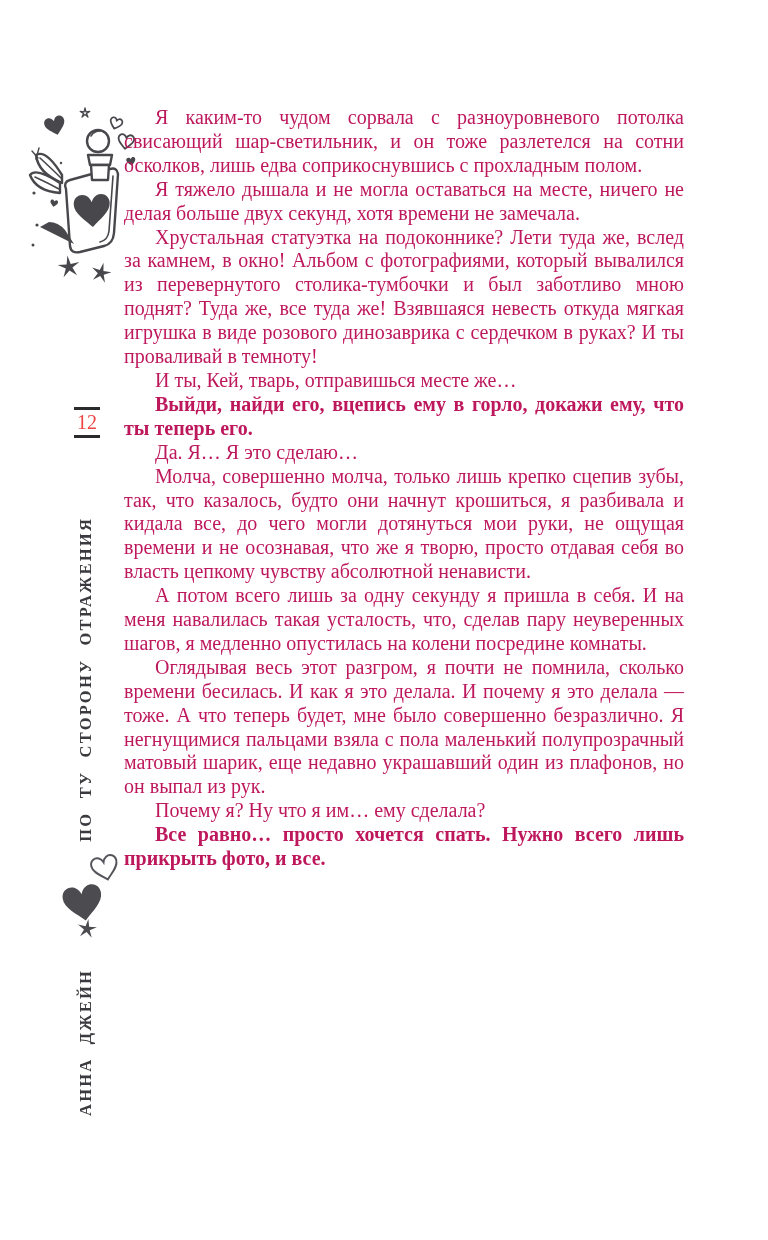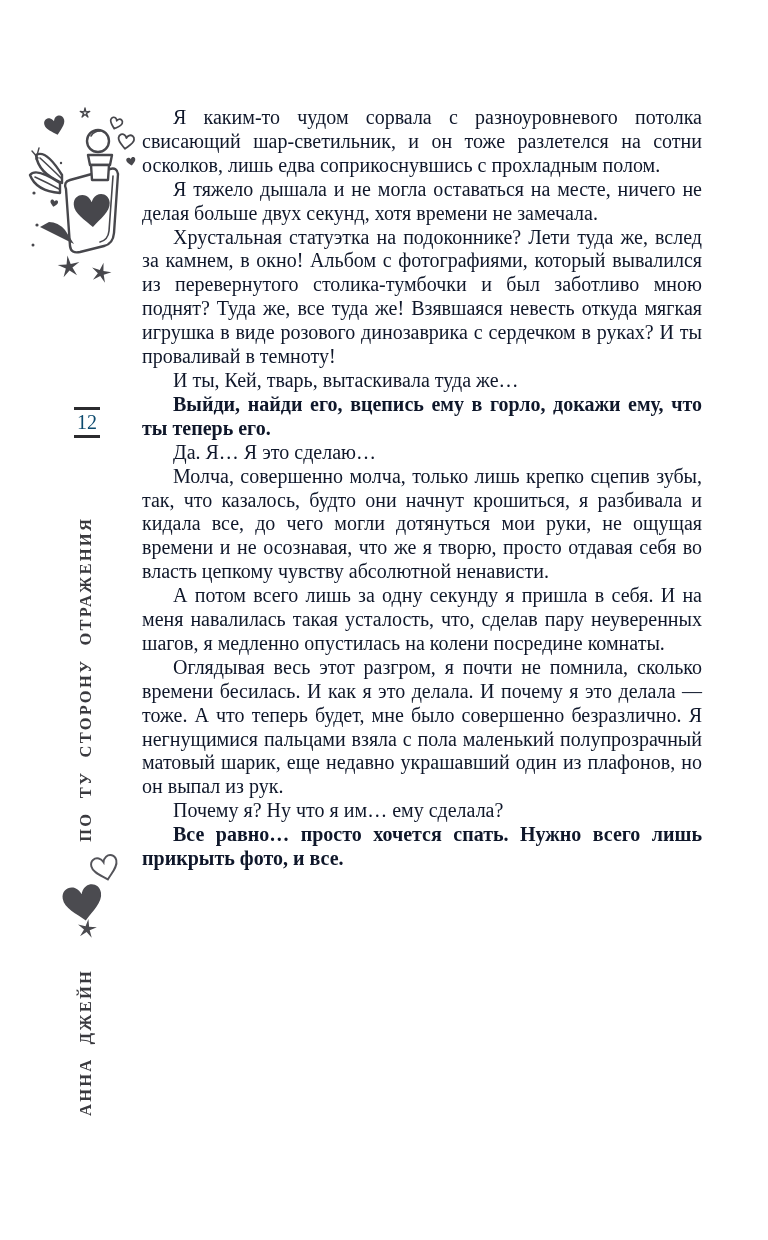--- a/index.html
+++ b/index.html
@@ -5,40 +5,40 @@
   html,body{margin:0;padding:0;}
   .page{
     position:relative;width:768px;height:1240px;background:#ffffff;
     font-family:"Liberation Serif","DejaVu Serif",serif;overflow:hidden;
   }
   
   .bottle-svg{position:absolute;left:28px;top:103px;width:114px;height:186px;}
   .pagenum{
     position:absolute;left:74px;top:407px;display:inline-block;
     border-top:3px solid #2b2b2e;border-bottom:3px solid #2b2b2e;
-    padding:1px 3px 2px 3px;font-size:20px;color:#0c4a6e;line-height:1.1;
+    padding:1px 3px 2px 3px;font-size:20px;color:#ef4444;line-height:1.1;
   }
   .vtext{
     position:absolute;display:flex;align-items:center;justify-content:center;
     color:#3a3a3f;font-weight:bold;
   }
   .vtext span{
     writing-mode:vertical-rl;transform:rotate(180deg);
     font-size:16.5px;letter-spacing:2.2px;word-spacing:7px;white-space:nowrap;
   }
   .vtitle{left:68px;top:506px;width:36px;height:346px;}
   .vauthor{left:68px;top:964px;width:36px;height:156px;}
   .deco{position:absolute;}
   .deco-heart-outline{left:90px;top:854px;width:30px;height:28px;transform:rotate(-14deg);}
   .deco-heart-filled{left:60px;top:882px;width:46px;height:42px;transform:rotate(-9deg);}
   .deco-star{left:76px;top:918px;width:22px;height:22px;transform:rotate(8deg);}
   
   .text-col{
-    position:absolute;left:142px;top:106px;width:560px;
-    font-size:20px;line-height:23.9px;text-align:justify;color:#0f172a;
+    position:absolute;left:124px;top:106px;width:560px;
+    font-size:20px;line-height:23.9px;text-align:justify;color:#be185d;
   }
   .text-col p{margin:0;text-indent:31px;}
   .text-col p.bold{font-weight:bold;}
 </style>
 </head>
 <body>
 
 <div class="page">
 
   <svg class="bottle-svg" viewBox="0 0 114 186" xmlns="http://www.w3.org/2000/svg">
@@ -105,21 +105,21 @@
   </svg>
 
   <div class="vtext vauthor">
     <span>АННА ДЖЕЙН</span>
   </div>
 
   <main class="text-col">
     <p>Я каким-то чудом сорвала с разноуровневого потолка свисающий шар-светильник, и он тоже разлетелся на сотни осколков, лишь едва соприкоснувшись с прохладным полом.</p>
     <p>Я тяжело дышала и не могла оставаться на месте, ничего не делая больше двух секунд, хотя времени не замечала.</p>
     <p>Хрустальная статуэтка на подоконнике? Лети туда же, вслед за камнем, в окно! Альбом с фотографиями, который вывалился из перевернутого столика-тумбочки и был заботливо мною поднят? Туда же, все туда же! Взявшаяся невесть откуда мягкая игрушка в виде розового динозаврика с сердечком в руках? И ты проваливай в темноту!</p>
-    <p>И ты, Кей, тварь, вытаскивала туда же…</p>
+    <p>И ты, Кей, тварь, отправишься месте же…</p>
     <p class="bold">Выйди, найди его, вцепись ему в горло, докажи ему, что ты теперь его.</p>
     <p>Да. Я… Я это сделаю…</p>
     <p>Молча, совершенно молча, только лишь крепко сцепив зубы, так, что казалось, будто они начнут крошиться, я разбивала и кидала все, до чего могли дотянуться мои руки, не ощущая времени и не осознавая, что же я творю, просто отдавая себя во власть цепкому чувству абсолютной ненависти.</p>
     <p>А потом всего лишь за одну секунду я пришла в себя. И на меня навалилась такая усталость, что, сделав пару неуверенных шагов, я медленно опустилась на колени посредине комнаты.</p>
     <p>Оглядывая весь этот разгром, я почти не помнила, сколько времени бесилась. И как я это делала. И почему я это делала — тоже. А что теперь будет, мне было совершенно безразлично. Я негнущимися пальцами взяла с пола маленький полупрозрачный матовый шарик, еще недавно украшавший один из плафонов, но он выпал из рук.</p>
     <p>Почему я? Ну что я им… ему сделала?</p>
     <p class="bold">Все равно… просто хочется спать. Нужно всего лишь прикрыть фото, и все.</p>
   </main>
 
 </div>

